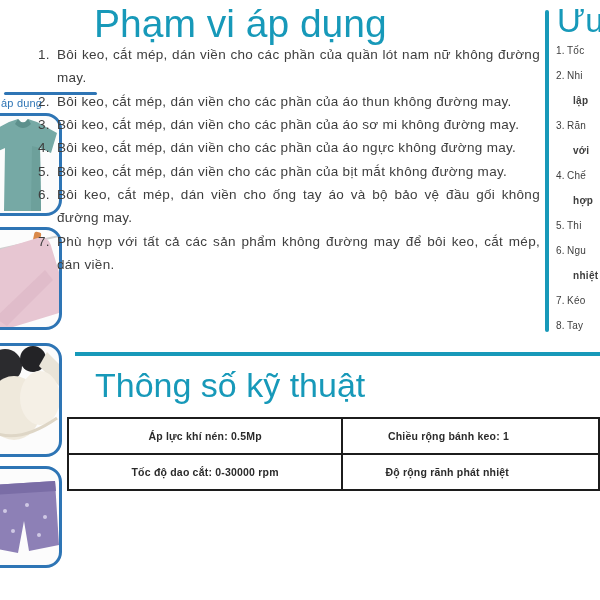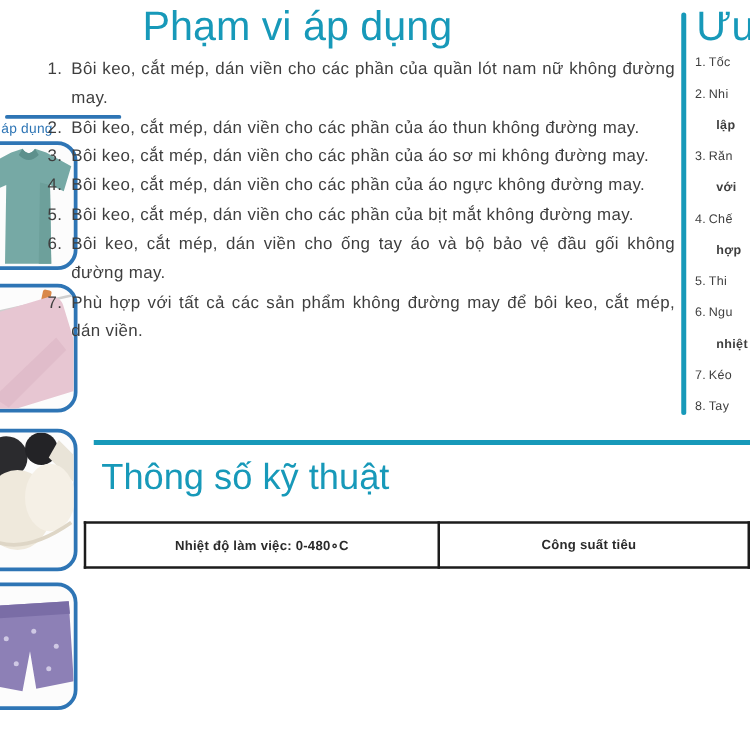--- a/index.html
+++ b/index.html
@@ -18,40 +18,40 @@
     border:3px solid #2e75b5; border-radius:16px;
     background:#fcfcfc; overflow:hidden;
   }
   .frame svg { display:block; width:100%; height:100%; }
   .f1 { top:113px; height:103px; }
   .f2 { top:227px; height:103px; }
   .f3 { top:343px; height:114px; }
   .f4 { top:466px; height:102px; }
 
   
-  .main-title { position:absolute; left:94px; top:2px; font-size:33px;margin-left:20px; }
+  .main-title { position:absolute; left:94px; top:2px; font-size:39px; }
   .scope-list {
     position:absolute; left:38px; top:43px; width:502px;
     list-style:none; font-size:13.5px; line-height:23.35px;
     letter-spacing:0.3px; text-align:justify;
   }
   .scope-list li { position:relative; padding-left:19px; }
   .scope-list .num { position:absolute; left:0; }
 
   
   .vrule { position:absolute; left:545px; top:10px; width:4px; height:322px; background:#1799b9; border-radius:2px; }
   .adv-title { position:absolute; left:557px; top:2px; font-size:33px; }
   .adv-list { position:absolute; left:556px; top:38px; font-size:10px; line-height:25px; letter-spacing:0.3px; white-space:nowrap; }
   .adv-line { height:25px; }
   .adv-line .num { margin-right:2px; }
   .adv-cont { padding-left:17px;font-weight:bold; }
 
   
   .hrule { position:absolute; left:75px; top:352px; width:525px; height:4px; background:#1799b9; }
-  .specs-title { position:absolute; left:81px; top:366px; font-size:29px;text-align:center; }
+  .specs-title { position:absolute; left:95px; top:366px; font-size:34px;text-align:center; }
   .specs {
     position:absolute; left:67px; top:417px;
     border-collapse:collapse; table-layout:fixed;
     font-size:10.5px; font-weight:bold; color:#2b2b2b; letter-spacing:0.2px;
   }
   .specs td { border:2px solid #1c1c1c; height:36px; vertical-align:middle; }
   .specs td.c-left  { width:350px; text-align:center; }
   .specs td.c-right { width:270px; }
   .specs td.c-right span { display:block; text-align:right; padding-right:89px; white-space:nowrap; }
 </style>
@@ -130,19 +130,25 @@
   <div class="adv-line"><span class="num">7.</span><span>Kéo</span></div>
   <div class="adv-line"><span class="num">8.</span><span>Tay</span></div>
 </div>
 
 <div class="hrule"></div>
 <h2 class="title specs-title">Thông số kỹ thuật</h2>
 
 <table class="specs">
   <tbody>
     <tr>
-      <td class="c-left">Nhiệt độ làm việc: 0-480∘C</td>
+      <td class="c-left">Áp lực khí nén: 0.5Mp</td>
       <td class="c-right">
-          <span>Công suất tiêu</span>
+          <span>Chiều rộng bánh keo: 1</span>
+        </td>
+    </tr>
+    <tr>
+      <td class="c-left">Tốc độ dao cắt: 0-30000 rpm</td>
+      <td class="c-right">
+          <span>Độ rộng rãnh phát nhiệt</span>
         </td>
     </tr>
   </tbody>
 </table>
 
 </body></html>

